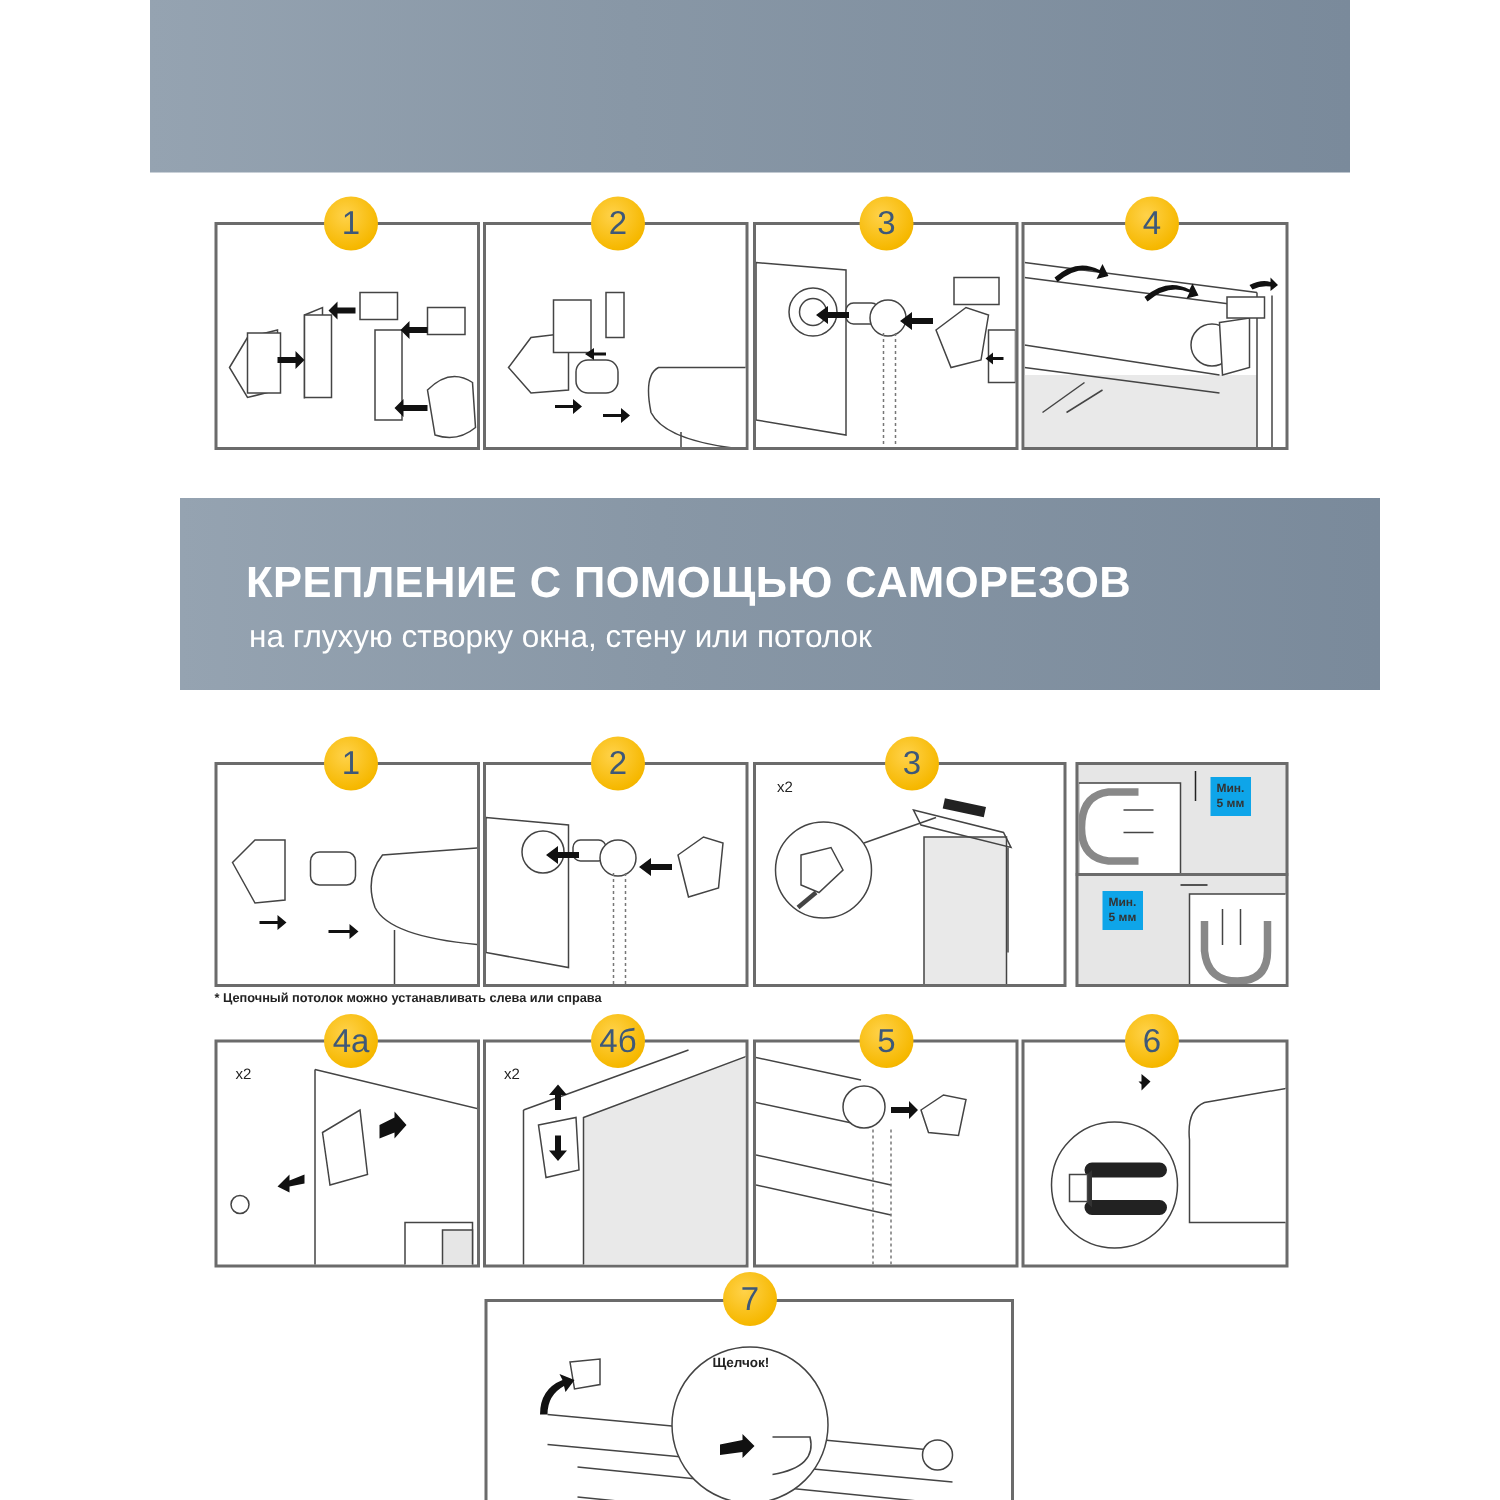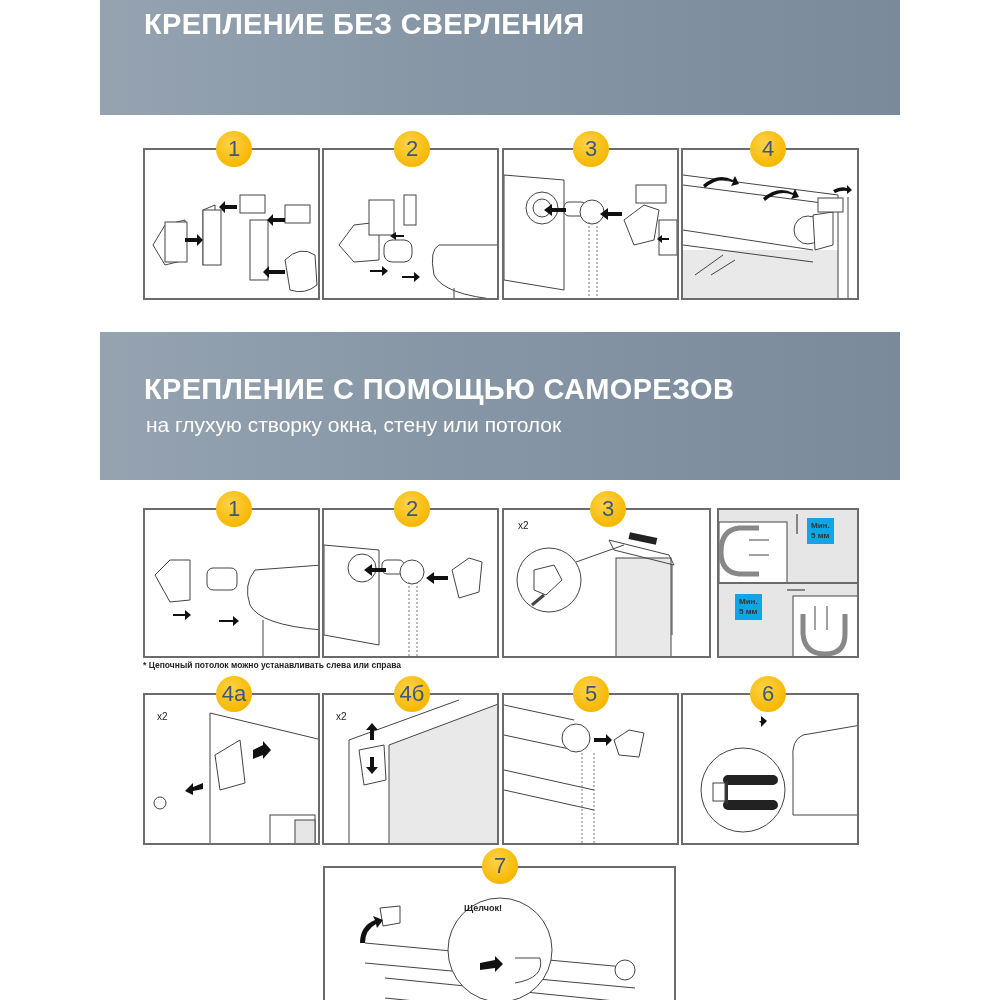--- a/index.html
+++ b/index.html
@@ -3,36 +3,35 @@
 <meta charset="utf-8">
 <style>
   html,body{margin:0;padding:0;background:#fff;}
   body{width:1000px;height:1000px;position:relative;overflow:hidden;font-family:"Liberation Sans","DejaVu Sans",sans-serif;}
   .banner{position:absolute;left:100px;width:800px;background:linear-gradient(90deg,#95a3b1 0%,#8897a6 40%,#7a8a9b 100%);color:#fff;}
   .banner .title{position:absolute;left:44px;font-weight:bold;letter-spacing:0.3px;white-space:nowrap;}
   .banner .sub{position:absolute;left:46px;white-space:nowrap;}
   #b1{top:0;height:115px;}
   #b1 .title{top:8px;font-size:29px;}
   #b1 .sub{top:49px;font-size:21px;}
-  #b2{top:332px;height:148px;}
+  #b2{top:332px;height:128px;margin-left:20px;}
   #b2 .title{top:41px;font-size:29px;}
   #b2 .sub{top:81px;font-size:21px;}
   .panel{position:absolute;border:2px solid #6b6b6b;background:#fff;box-sizing:border-box;overflow:hidden;}
   .badge{position:absolute;width:36px;height:36px;border-radius:50%;background:radial-gradient(circle at 40% 35%,#ffd24a,#f6b800 70%,#eaa800);color:#3e5878;font-size:22px;text-align:center;line-height:36px;z-index:3;}
   .panel svg{position:absolute;left:0;top:0;}
   .note{position:absolute;left:143px;top:660px;font-size:8.5px;font-weight:bold;color:#222;white-space:nowrap;}
   .x2{position:absolute;font-size:10px;color:#222;}
   .mm{position:absolute;background:#0ea5e9;font-size:8px;font-weight:bold;color:#333;line-height:10px;padding:3px 4px;}
   .click{position:absolute;font-size:9px;font-weight:bold;color:#222;}
 </style>
 </head>
 <body>
 
 <div class="banner" id="b1">
-  <div class="title">КРЕПЛЕНИЕ БЕЗ СВЕРЛЕНИЯ</div>
 </div>
 
 <div class="panel" style="left:143px;top:148px;width:177px;height:152px;">
   <svg width="177" height="152">
     <g fill="#fff" stroke="#444" stroke-width="1">
       <path d="M8 95 L20 75 L40 70 L40 110 L20 115 Z"></path>
       <rect x="20" y="72" width="22" height="40"></rect>
       <path d="M58 60 L70 55 L70 110 L58 115 Z"></path>
       <rect x="58" y="60" width="18" height="55"></rect>
       <rect x="95" y="45" width="25" height="18"></rect>
@@ -278,15 +277,15 @@
       <line x1="60" y1="110" x2="310" y2="135"></line>
       <line x1="60" y1="130" x2="310" y2="155"></line>
     </g>
     <path d="M55 40 L75 38 L75 55 L58 58 Z" fill="#fff" stroke="#444"></path>
     <circle cx="175" cy="82" r="52" fill="#fff" stroke="#444"></circle>
     <path d="M190 90 L215 90 Q220 110 190 115" fill="#fff" stroke="#444"></path>
     <path d="M155 95 L170 92 L170 88 L178 96 L170 104 L170 100 L155 102 Z" fill="#111"></path>
     <path d="M35 75 Q35 58 50 52 L48 48 L58 52 L52 60 L51 56 Q40 62 40 75 Z" fill="#111"></path>
     <circle cx="300" cy="102" r="10" fill="#fff" stroke="#444"></circle>
   </svg>
-  <span class="click" style="left:139px;top:35px;">Щелчок!</span>
+  <span class="click" style="left:150px;top:35px;">Щелчок!</span>
 </div>
 <div class="badge" style="left:482px;top:848px;">7</div>
 
 </body></html>

